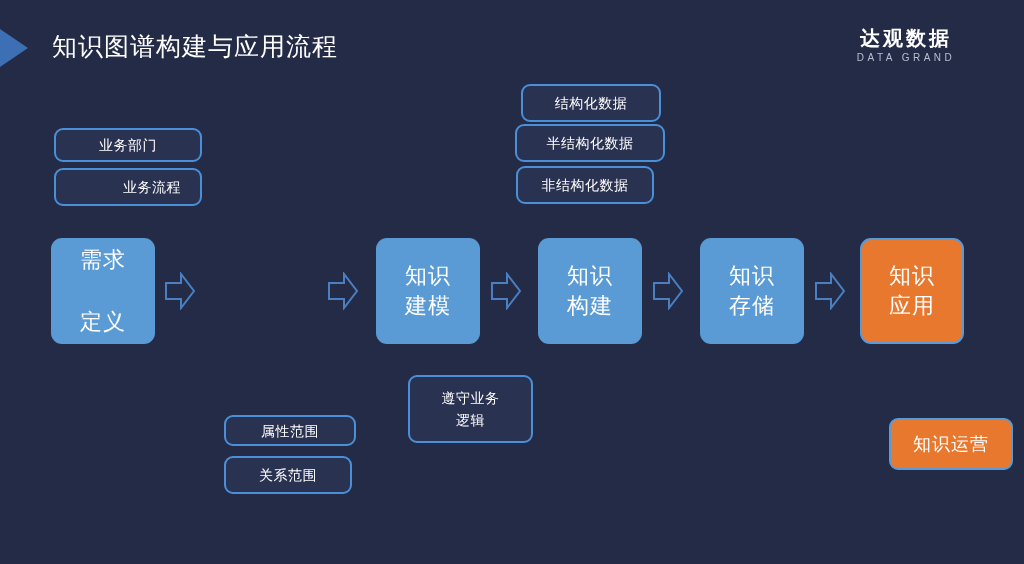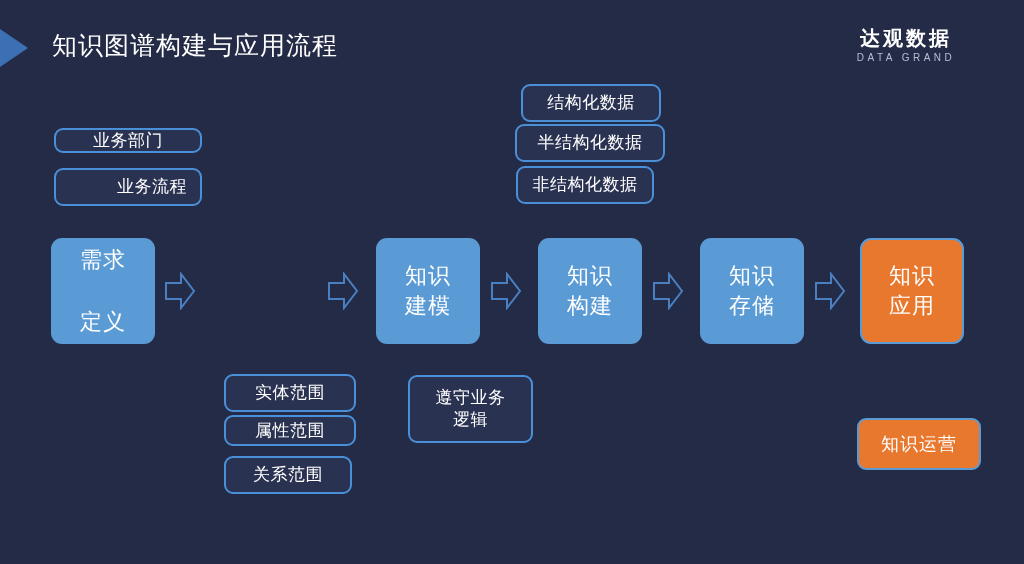--- a/index.html
+++ b/index.html
@@ -33,21 +33,20 @@
   }
   #page-title {
     position: absolute;
     left: 52px;
     top: 28px;
     font-size: 25px;
     line-height: 36px;
     letter-spacing: 1px;
     color: #ffffff;
     white-space: nowrap;
-    font-family: Liberation Serif, serif;
   }
   #brand {
     position: absolute;
     right: 38px;
     top: 26px;
     text-align: center;
     width: 160px;
   }
   #brand .brand-cn {
     font-size: 20px;
@@ -66,21 +65,21 @@
   
   .ghost-box {
     position: absolute;
     box-sizing: border-box;
     border: 2px solid #4a90d9;
     border-radius: 9px;
     background: #2a3252;
     display: flex;
     align-items: center;
     justify-content: center;
-    font-size: 17px;
+    font-size: 14px;
     line-height: 22px;
     letter-spacing: 0.5px;
     color: #ffffff;
     text-align: center;
     white-space: nowrap;
   }
 
   
   .flow-box {
     position: absolute;
@@ -121,37 +120,38 @@
     border: 2px solid #5b9bd5;
     border-radius: 9px;
     background: #e8782e;
     display: flex;
     align-items: center;
     justify-content: center;
     font-size: 18px;
     letter-spacing: 1px;
     color: #ffffff;
     white-space: nowrap;
+    margin-left: 32px;
   }
 </style>
 </head>
 <body>
 
 <div id="slide">
 
   <div id="header-triangle"></div>
 
   <div id="page-title">知识图谱构建与应用流程</div>
 
   <div id="brand">
     <div class="brand-cn">达观数据</div>
     <div class="brand-en">DATA GRAND</div>
   </div>
 
-  <div class="ghost-box" style="left:54px; top:128px; width:148px; height:25px;">业务部门</div>
+  <div class="ghost-box" style="left:54px; top:128px; width:148px; height:34px;">业务部门</div>
   <div class="ghost-box" style="left:54px; top:168px; width:148px; height:38px;padding-left:48px;">业务流程</div>
 
   <div class="ghost-box" style="left:521px; top:84px; width:140px; height:38px;">结构化数据</div>
   <div class="ghost-box" style="left:515px; top:124px; width:150px; height:38px;">半结构化数据</div>
   <div class="ghost-box" style="left:516px; top:166px; width:138px; height:38px;">非结构化数据</div>
 
   <div class="flow-box" style="left:51px;gap:32px;">
     <span>需求</span>
     <span>定义</span>
   </div>
@@ -200,21 +200,20 @@
     <svg viewBox="0 0 32 38" width="32" height="38">
       <path d="M2 11 H17 V2 L30 19 L17 36 V27 H2 Z" fill="none" stroke="#4a7fc1" stroke-width="2"></path>
     </svg>
   </div>
 
   <div class="flow-box accent" style="left:860px;">
     <span>知识</span>
     <span>应用</span>
   </div>
 
-  <div class="ghost-box" style="left:224px; top:374px; width:132px; height:38px;">实体范围</div>
   <div class="ghost-box" style="left:224px; top:415px; width:132px; height:31px;">属性范围</div>
   <div class="ghost-box" style="left:224px; top:456px; width:128px; height:38px;">关系范围</div>
 
   <div class="ghost-box" style="left:408px; top:375px; width:125px; height:68px; flex-direction:column;">
     <span>遵守业务</span>
     <span>逻辑</span>
   </div>
 
   <div class="accent-box" style="left:857px; top:418px; width:124px; height:52px;">知识运营</div>
 

